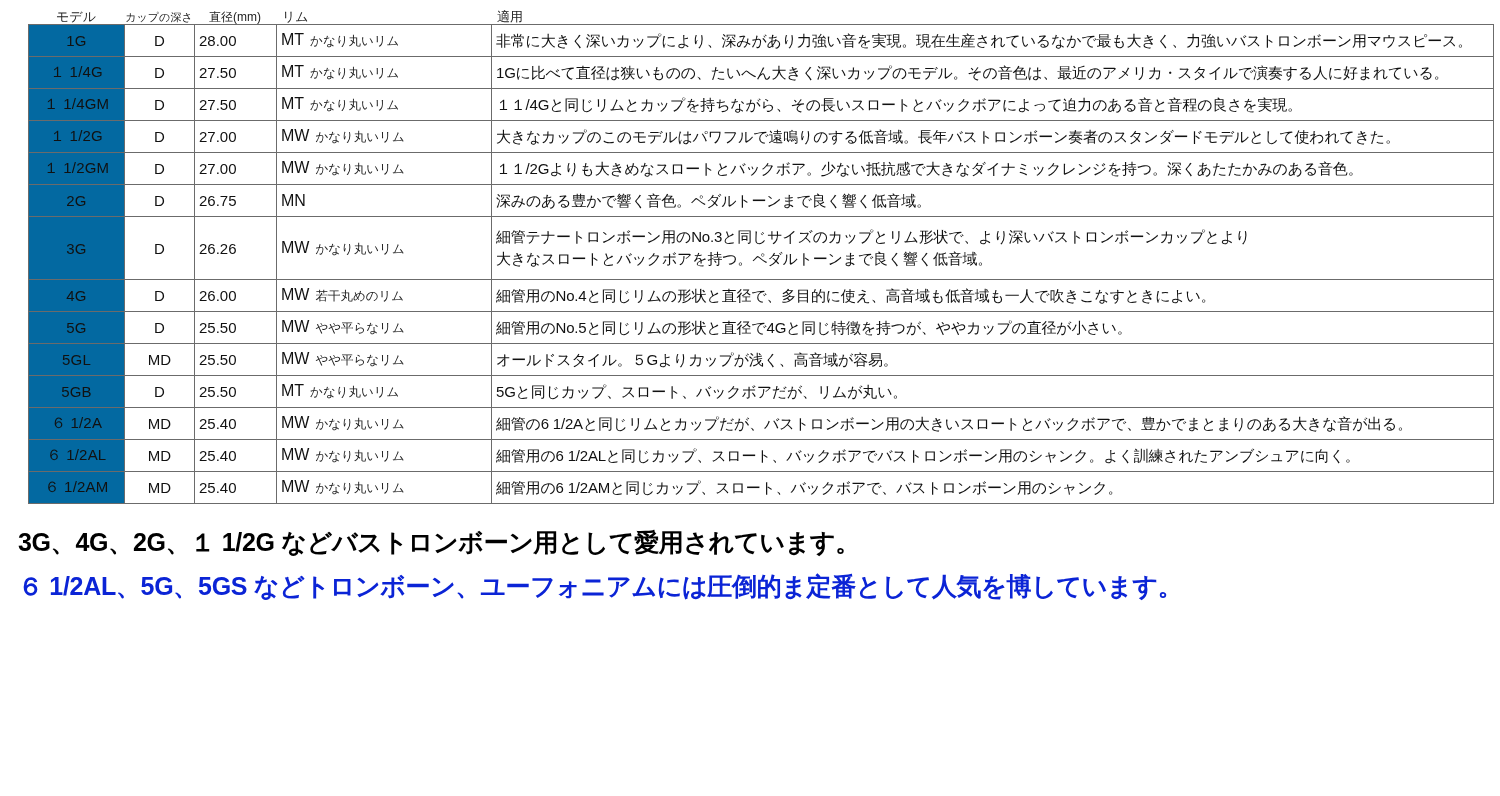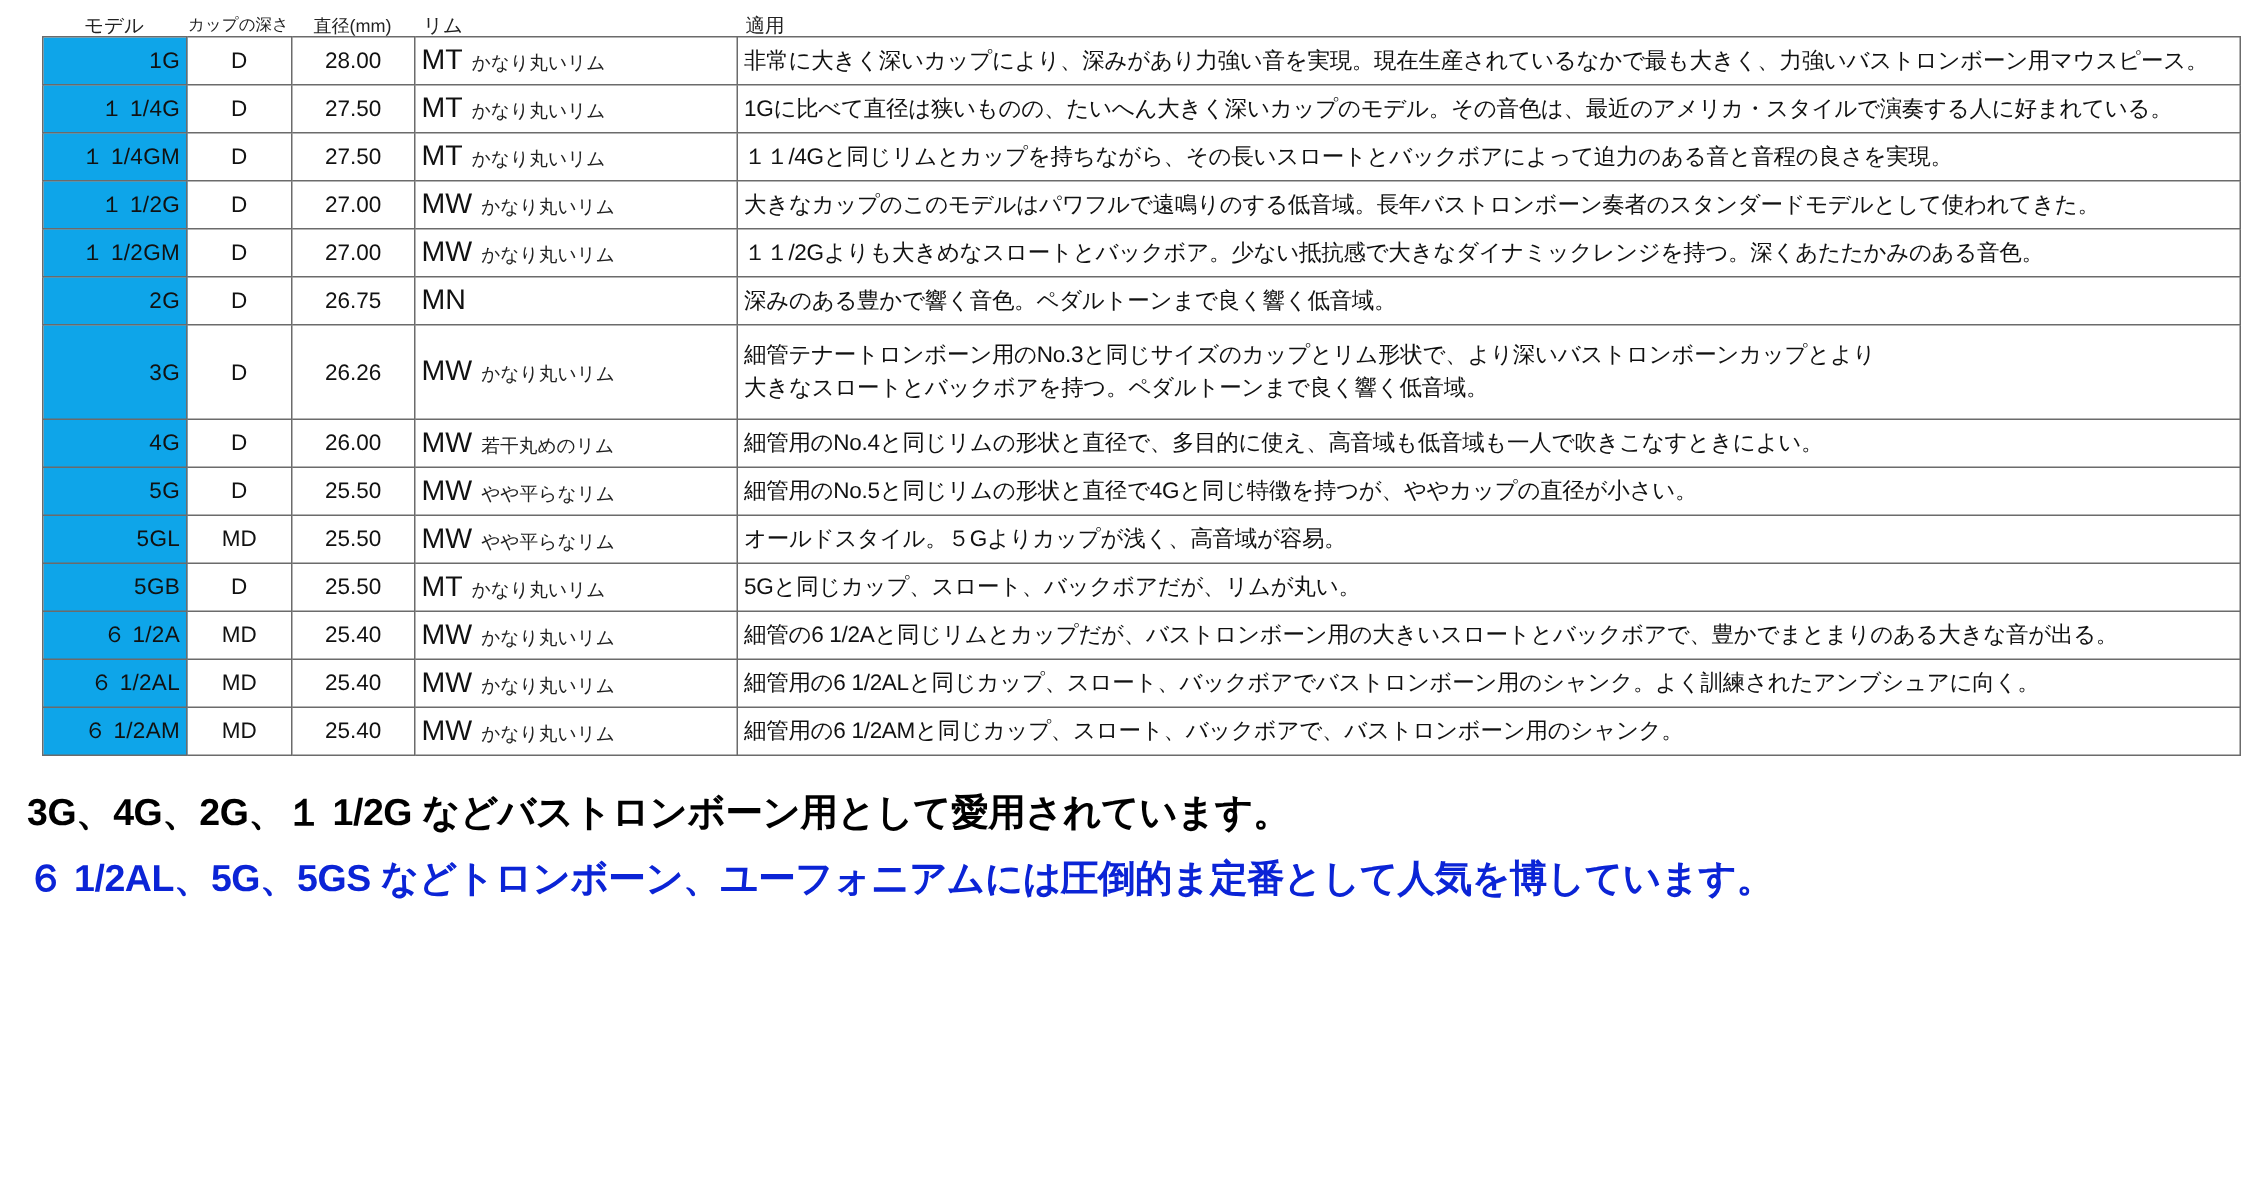--- a/index.html
+++ b/index.html
@@ -59,40 +59,40 @@
     height: 31px;
     color: #111;
   }
   col.c-model { width: 96px; }
   col.c-depth { width: 70px; }
   col.c-diam  { width: 82px; }
   col.c-rim   { width: 215px; }
   col.c-app   { width: auto; }
 
   td.model {
-    background: #0ea5e9;
-    text-align: right;
+    background: #0369a1;
+    text-align: center;
     font-size: 16px;
     letter-spacing: 0.2px;
     color: #10313d;
   }
   td.depth {
     text-align: center;
     font-size: 15px;
   }
   td.diam {
-    text-align: center;
+    text-align: left;
     font-size: 15px;
     margin-left: 26px;
   }
   td.rim {
     font-size: 15px;
     white-space: nowrap;
   }
-  td.rim .rim-code { font-size: 19px; }
+  td.rim .rim-code { font-size: 16px; }
   td.rim .rim-note { font-size: 12.5px; margin-left: 6px; color: #222; }
   td.app {
     font-size: 14.5px;
     line-height: 22px;
     padding-left: 8px;
     letter-spacing: -0.2px;
     margin-top: 28px;
   }
   td.app .ln { display: block; white-space: nowrap; }
   tr.tall td { height: 62px; }

